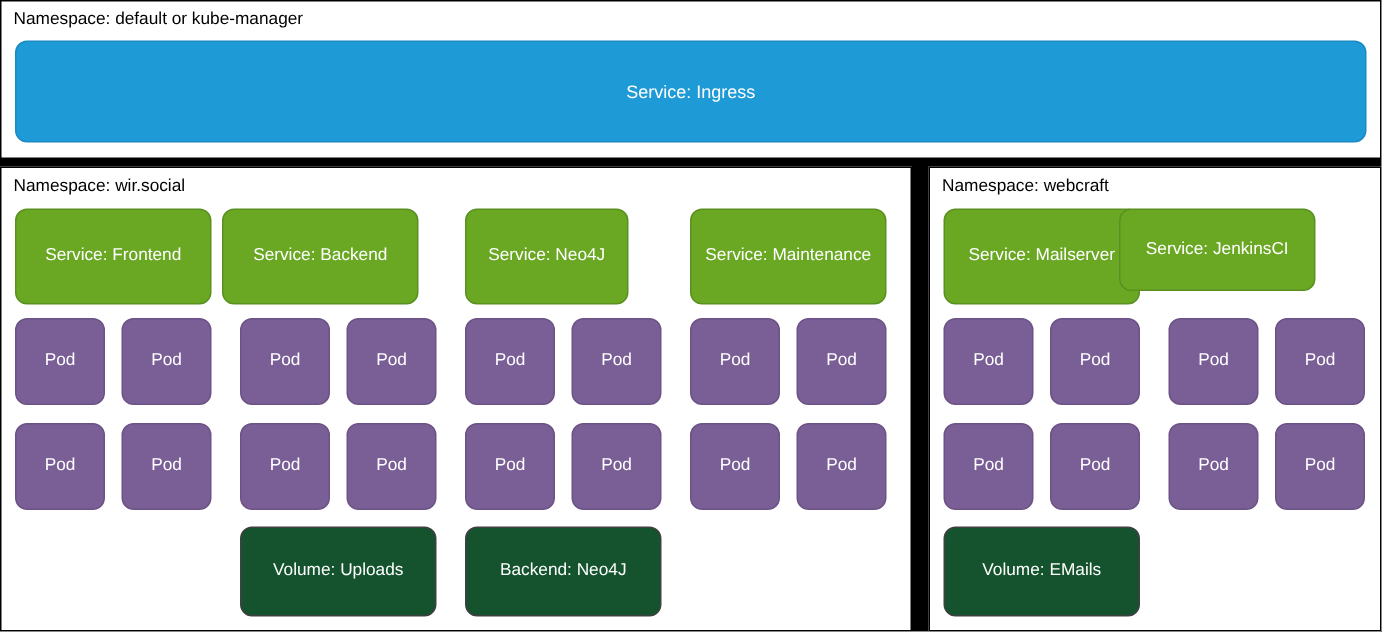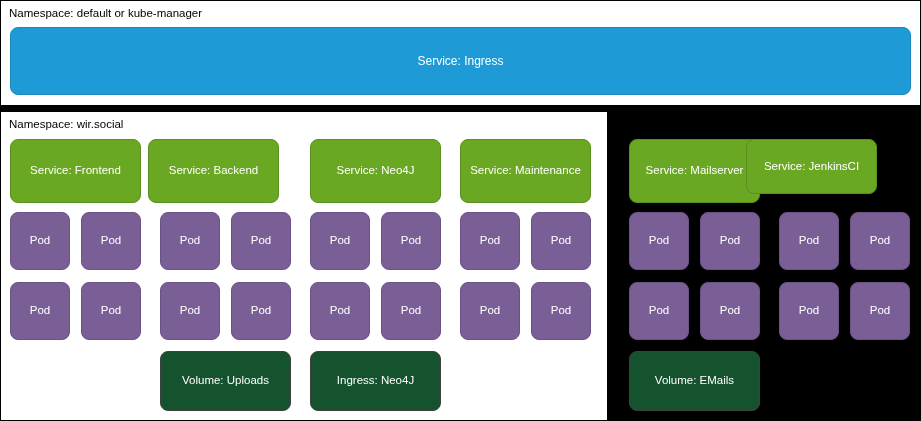--- a/index.html
+++ b/index.html
@@ -74,21 +74,21 @@
     </div>
     <div class="ns-box" style="left: 0px; top: 111px; width: 608px; height: 310px; padding-left: 16px;">
       <div class="ns-label">Namespace: wir.social</div>
     </div>
     <div class="node service" style="left: 10px; top: 139px; width: 131px; height: 64px;">
       <span>Service: Frontend</span>
     </div>
     <div class="node service" style="left: 148px; top: 139px; width: 131px; height: 64px;">
       <span>Service: Backend</span>
     </div>
-    <div class="node service" style="left: 310px; top: 139px; width: 131px; height: 64px;">
+    <div class="node service" style="left: 310px; top: 139px; width: 109px; height: 64px;">
       <span>Service: Neo4J</span>
     </div>
     <div class="node service" style="left: 460px; top: 139px; width: 131px; height: 64px;">
       <span>Service: Maintenance</span>
     </div>
     <div class="node pod" style="left: 10px; top: 212px; width: 60px; height: 58px;">
       <span>Pod</span>
     </div>
     <div class="node pod" style="left: 81px; top: 212px; width: 60px; height: 58px;">
       <span>Pod</span>
@@ -132,21 +132,24 @@
     <div class="node pod" style="left: 460px; top: 282px; width: 60px; height: 58px;">
       <span>Pod</span>
     </div>
     <div class="node pod" style="left: 531px; top: 282px; width: 60px; height: 58px;">
       <span>Pod</span>
     </div>
     <div class="node volume" style="left: 160px; top: 351px; width: 131px; height: 60px;">
       <span>Volume: Uploads</span>
     </div>
     <div class="node volume" style="left: 310px; top: 351px; width: 131px; height: 60px;">
-      <span>Ingress: Neo4J</span>
+      <span>Backend: Neo4J</span>
+    </div>
+    <div class="ns-box" style="left: 619px; top: 111px; width: 302px; height: 310px;">
+      <div class="ns-label">Namespace: webcraft</div>
     </div>
     <div class="node service" style="left: 629px; top: 139px; width: 131px; height: 64px;">
       <span>Service: Mailserver</span>
     </div>
     <div class="node service" style="left: 746px; top: 139px; width: 131px; height: 55px;">
       <span>Service: JenkinsCI</span>
     </div>
     <div class="node pod" style="left: 629px; top: 212px; width: 60px; height: 58px;">
       <span>Pod</span>
     </div>

